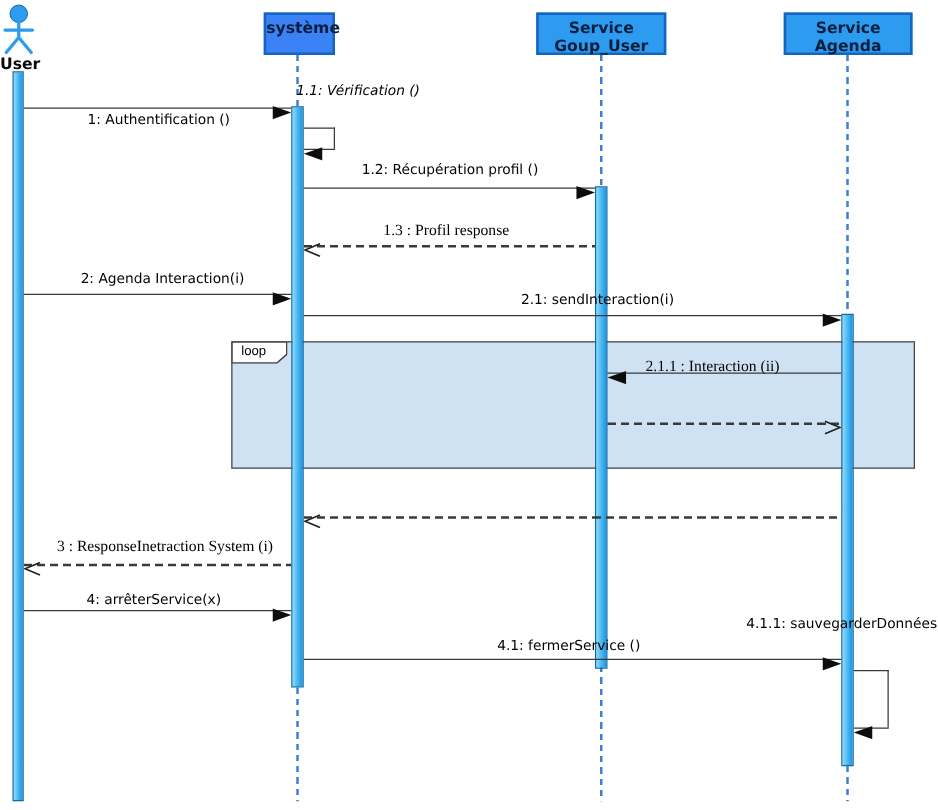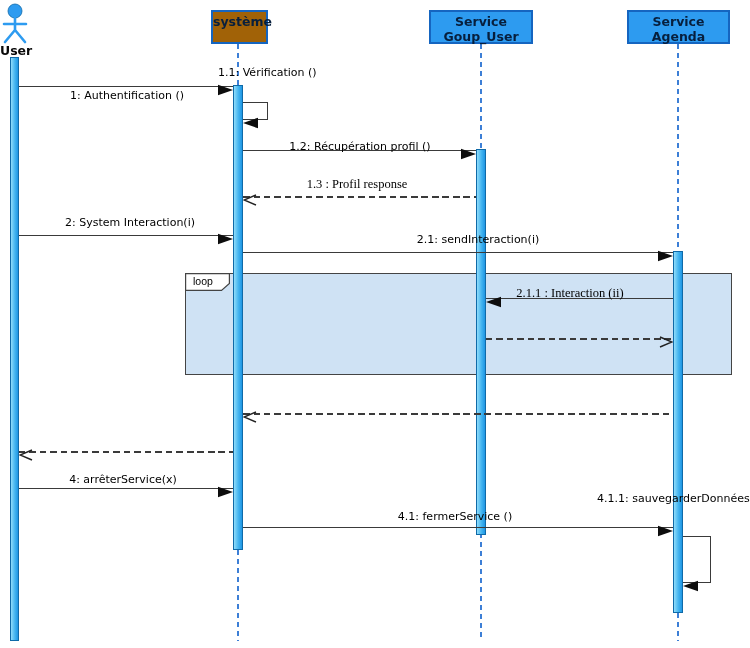--- a/index.html
+++ b/index.html
@@ -30,48 +30,48 @@
     <div class="abs" style="left: 10px; top: 57px; width: 9px; height: 584px; background: linear-gradient(90deg, rgb(143, 220, 250) 0%, rgb(69, 181, 240) 55%, rgb(30, 150, 228) 100%); border: 1px solid rgb(15, 106, 168);"></div>
     <div class="abs" style="left: 233px; top: 85px; width: 10px; height: 465px; background: linear-gradient(90deg, rgb(143, 220, 250) 0%, rgb(69, 181, 240) 55%, rgb(30, 150, 228) 100%); border: 1px solid rgb(15, 106, 168);"></div>
     <div class="abs" style="left: 476px; top: 149px; width: 10px; height: 386px; background: linear-gradient(90deg, rgb(143, 220, 250) 0%, rgb(69, 181, 240) 55%, rgb(30, 150, 228) 100%); border: 1px solid rgb(15, 106, 168);"></div>
     <div class="abs" style="left: 673px; top: 251px; width: 10px; height: 362px; background: linear-gradient(90deg, rgb(143, 220, 250) 0%, rgb(69, 181, 240) 55%, rgb(30, 150, 228) 100%); border: 1px solid rgb(15, 106, 168);"></div>
     <div class="abs" style="left: 243px; top: 102px; width: 25px; height: 0px; border-top: 1.5px solid rgb(58, 58, 58);"></div>
     <div class="abs" style="left: 267px; top: 102px; width: 0px; height: 17px; border-left: 1.5px solid rgb(58, 58, 58);"></div>
     <div class="abs" style="left: 243px; top: 119px; width: 25px; height: 0px; border-top: 1.5px solid rgb(58, 58, 58);"></div>
     <div class="abs" style="left: 243px; top: 113.5px; width: 15px; height: 12px;"><svg width="15" height="12" viewBox="0 0 15 12">
         <path d="M0 6 L15 0.7 L15 11.3 Z" fill="#0D0D0D"></path>
       </svg></div>
-    <div class="abs msg-label sans left-anchor" style="left: 218px; top: 66px;">1.1: Vérification ()</div>
+    <div class="abs msg-label sans left-anchor" style="left: 237px; top: 66px; font-style: italic;">1.1: Vérification ()</div>
     <div class="abs" style="left: 683px; top: 536px; width: 28px; height: 0px; border-top: 1.5px solid rgb(58, 58, 58);"></div>
     <div class="abs" style="left: 710px; top: 536px; width: 0px; height: 46px; border-left: 1.5px solid rgb(58, 58, 58);"></div>
     <div class="abs" style="left: 683px; top: 582px; width: 28px; height: 0px; border-top: 1.5px solid rgb(58, 58, 58);"></div>
     <div class="abs" style="left: 683px; top: 576.5px; width: 15px; height: 12px;"><svg width="15" height="12" viewBox="0 0 15 12">
         <path d="M0 6 L15 0.7 L15 11.3 Z" fill="#0D0D0D"></path>
       </svg></div>
     <div class="abs msg-label sans left-anchor" style="left: 597px; top: 492px;">4.1.1: sauvegarderDonnées()</div>
     <div class="abs" style="left: 19px; top: 86px; width: 214px; height: 0px; border-top: 1.6px solid rgb(58, 58, 58);"></div>
     <div class="abs" style="left: 218px; top: 80.5px; width: 15px; height: 12px;"><svg width="15" height="12" viewBox="0 0 15 12">
         <path d="M15 6 L0 0.7 L0 11.3 Z" fill="#0D0D0D"></path>
       </svg></div>
     <div class="abs msg-label sans" style="left: 127px; top: 67px; margin-top: 22px;">1: Authentification ()</div>
     <div class="abs" style="left: 243px; top: 150px; width: 233px; height: 0px; border-top: 1.6px solid rgb(58, 58, 58);"></div>
     <div class="abs" style="left: 461px; top: 144.5px; width: 15px; height: 12px;"><svg width="15" height="12" viewBox="0 0 15 12">
         <path d="M15 6 L0 0.7 L0 11.3 Z" fill="#0D0D0D"></path>
       </svg></div>
-    <div class="abs msg-label sans" style="left: 360px; top: 140px;">1.2: Récupération profil ()</div>
+    <div class="abs msg-label sans" style="left: 360px; top: 129px;">1.2: Récupération profil ()</div>
     <div class="abs" style="left: 243px; top: 196px; width: 233px; height: 1.5px; background: repeating-linear-gradient(90deg, rgb(58, 58, 58) 0px, rgb(58, 58, 58) 6.5px, transparent 6.5px, transparent 10.5px);"></div>
     <div class="abs" style="left: 243px; top: 190.5px; width: 15px; height: 12px;"><svg width="15" height="12" viewBox="0 0 15 12" fill="none">
         <path d="M13 1 L1 6 L13 11" stroke="#222" stroke-width="1.4"></path>
       </svg></div>
     <div class="abs msg-label serif" style="left: 357px; top: 177px;">1.3 : Profil response</div>
     <div class="abs" style="left: 19px; top: 235px; width: 214px; height: 0px; border-top: 1.6px solid rgb(58, 58, 58);"></div>
     <div class="abs" style="left: 218px; top: 229.5px; width: 15px; height: 12px;"><svg width="15" height="12" viewBox="0 0 15 12">
         <path d="M15 6 L0 0.7 L0 11.3 Z" fill="#0D0D0D"></path>
       </svg></div>
-    <div class="abs msg-label sans" style="left: 130px; top: 216px;">2: System Interaction(i)</div>
+    <div class="abs msg-label sans" style="left: 130px; top: 216px;">2: Agenda Interaction(i)</div>
     <div class="abs" style="left: 243px; top: 252px; width: 430px; height: 0px; border-top: 1.6px solid rgb(58, 58, 58);"></div>
     <div class="abs" style="left: 658px; top: 246.5px; width: 15px; height: 12px;"><svg width="15" height="12" viewBox="0 0 15 12">
         <path d="M15 6 L0 0.7 L0 11.3 Z" fill="#0D0D0D"></path>
       </svg></div>
     <div class="abs msg-label sans" style="left: 478px; top: 233px;">2.1: sendInteraction(i)</div>
     <div class="abs" style="left: 486px; top: 298px; width: 187px; height: 0px; border-top: 1.6px solid rgb(58, 58, 58);"></div>
     <div class="abs" style="left: 486px; top: 292.5px; width: 15px; height: 12px;"><svg width="15" height="12" viewBox="0 0 15 12">
         <path d="M0 6 L15 0.7 L15 11.3 Z" fill="#0D0D0D"></path>
       </svg></div>
     <div class="abs msg-label serif" style="left: 570px; top: 286px;">2.1.1 : Interaction (ii)</div>
@@ -80,36 +80,37 @@
         <path d="M2 1 L14 6 L2 11" stroke="#222" stroke-width="1.4"></path>
       </svg></div>
     <div class="abs" style="left: 243px; top: 413px; width: 430px; height: 1.5px; background: repeating-linear-gradient(90deg, rgb(58, 58, 58) 0px, rgb(58, 58, 58) 6.5px, transparent 6.5px, transparent 10.5px);"></div>
     <div class="abs" style="left: 243px; top: 407.5px; width: 15px; height: 12px;"><svg width="15" height="12" viewBox="0 0 15 12" fill="none">
         <path d="M13 1 L1 6 L13 11" stroke="#222" stroke-width="1.4"></path>
       </svg></div>
     <div class="abs" style="left: 19px; top: 451px; width: 214px; height: 1.5px; background: repeating-linear-gradient(90deg, rgb(58, 58, 58) 0px, rgb(58, 58, 58) 6.5px, transparent 6.5px, transparent 10.5px);"></div>
     <div class="abs" style="left: 19px; top: 445.5px; width: 15px; height: 12px;"><svg width="15" height="12" viewBox="0 0 15 12" fill="none">
         <path d="M13 1 L1 6 L13 11" stroke="#222" stroke-width="1.4"></path>
       </svg></div>
+    <div class="abs msg-label serif" style="left: 132px; top: 430px;">3 : ResponseInetraction System (i)</div>
     <div class="abs" style="left: 19px; top: 488px; width: 214px; height: 0px; border-top: 1.6px solid rgb(58, 58, 58);"></div>
     <div class="abs" style="left: 218px; top: 482.5px; width: 15px; height: 12px;"><svg width="15" height="12" viewBox="0 0 15 12">
         <path d="M15 6 L0 0.7 L0 11.3 Z" fill="#0D0D0D"></path>
       </svg></div>
     <div class="abs msg-label sans" style="left: 123px; top: 473px;">4: arrêterService(x)</div>
     <div class="abs" style="left: 243px; top: 527px; width: 430px; height: 0px; border-top: 1.6px solid rgb(58, 58, 58);"></div>
     <div class="abs" style="left: 658px; top: 521.5px; width: 15px; height: 12px;"><svg width="15" height="12" viewBox="0 0 15 12">
         <path d="M15 6 L0 0.7 L0 11.3 Z" fill="#0D0D0D"></path>
       </svg></div>
     <div class="abs msg-label sans" style="left: 455px; top: 510px;">4.1: fermerService ()</div>
     <div class="abs" style="left: 1px; top: 2px; width: 29px; height: 42px;"><svg width="29" height="42" viewBox="0 0 29 42">
         <circle cx="14" cy="9" r="7" fill="#2D9BF0" stroke="#0F6AA8" stroke-width="0.8"></circle>
         <path d="M14 16 V28 M3 22 H25 M14 28 L4 40 M14 28 L24 40" stroke="#2D9BF0" stroke-width="2.6" fill="none" stroke-linecap="round"></path>
       </svg></div>
     <div class="abs actor-label" style="left: 0px; top: 43px; width: 30px; text-align: right;">User</div>
-    <div class="abs head-box" style="left: 211px; top: 10px; width: 57px; height: 34px; background: #a16207; border: 2px solid rgb(21, 101, 192); color: rgb(7, 31, 61);">
+    <div class="abs head-box" style="left: 211px; top: 10px; width: 57px; height: 34px; background: #3b82f6; border: 2px solid rgb(21, 101, 192); color: rgb(7, 31, 61);">
       <div>système</div>
     </div>
     <div class="abs head-box" style="left: 627px; top: 10px; width: 103px; height: 34px; background: rgb(45, 155, 240); border: 2px solid rgb(21, 101, 192); color: rgb(7, 31, 61);">
       <div>Service Agenda</div>
     </div>
     <div class="abs head-box" style="left: 429px; top: 10px; width: 104px; height: 34px; background: rgb(45, 155, 240); border: 2px solid rgb(21, 101, 192); color: rgb(7, 31, 61);">
       <div>Service</div>
       <div>Goup_User</div>
     </div>
   </div>

